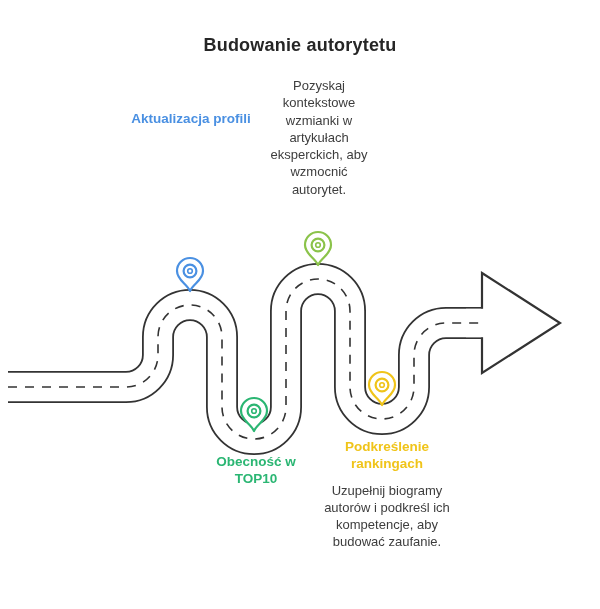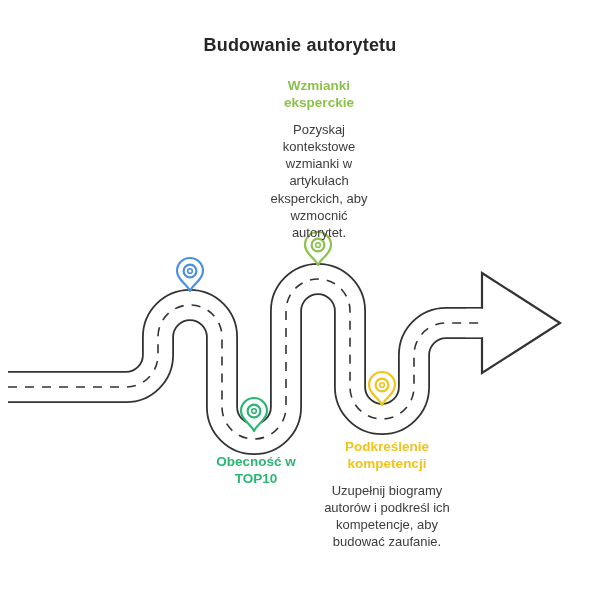--- a/index.html
+++ b/index.html
@@ -77,29 +77,29 @@
 
     <use href="#pin" transform="translate(190,284)" style="color: rgb(74, 144, 226);"></use>
     <use href="#pin" transform="translate(318,258)" style="color: rgb(139, 195, 74);"></use>
     <use href="#pin" transform="translate(254,424)" style="color: rgb(43, 182, 115);"></use>
     <use href="#pin" transform="translate(382,398)" style="color: rgb(240, 196, 25);"></use>
   </svg>
 
   <div class="page-title">Budowanie autorytetu</div>
 
   <div class="step s1">
+    <div class="step-heading" style="color: rgb(74, 144, 226);">Aktualizacja profili</div>
   </div>
 
   <div class="step s2">
-    <div class="step-heading" style="color: rgb(139, 195, 74);">Wzmianki eksperckie</div>
     <div class="step-body">Pozyskaj kontekstowe wzmianki w artykułach eksperckich, aby wzmocnić autorytet.</div>
   </div>
 
   <div class="step s3">
     <div class="step-heading" style="color: rgb(43, 182, 115);">Obecność w TOP10</div>
   </div>
 
   <div class="step s4">
-    <div class="step-heading" style="color: rgb(240, 196, 25);">Podkreślenie kompetencji</div>
+    <div class="step-heading" style="color: rgb(240, 196, 25);">Podkreślenie rankingach</div>
     <div class="step-body">Uzupełnij biogramy autorów i podkreśl ich kompetencje, aby budować zaufanie.</div>
   </div>
 
 </div>
 
 </body></html>

